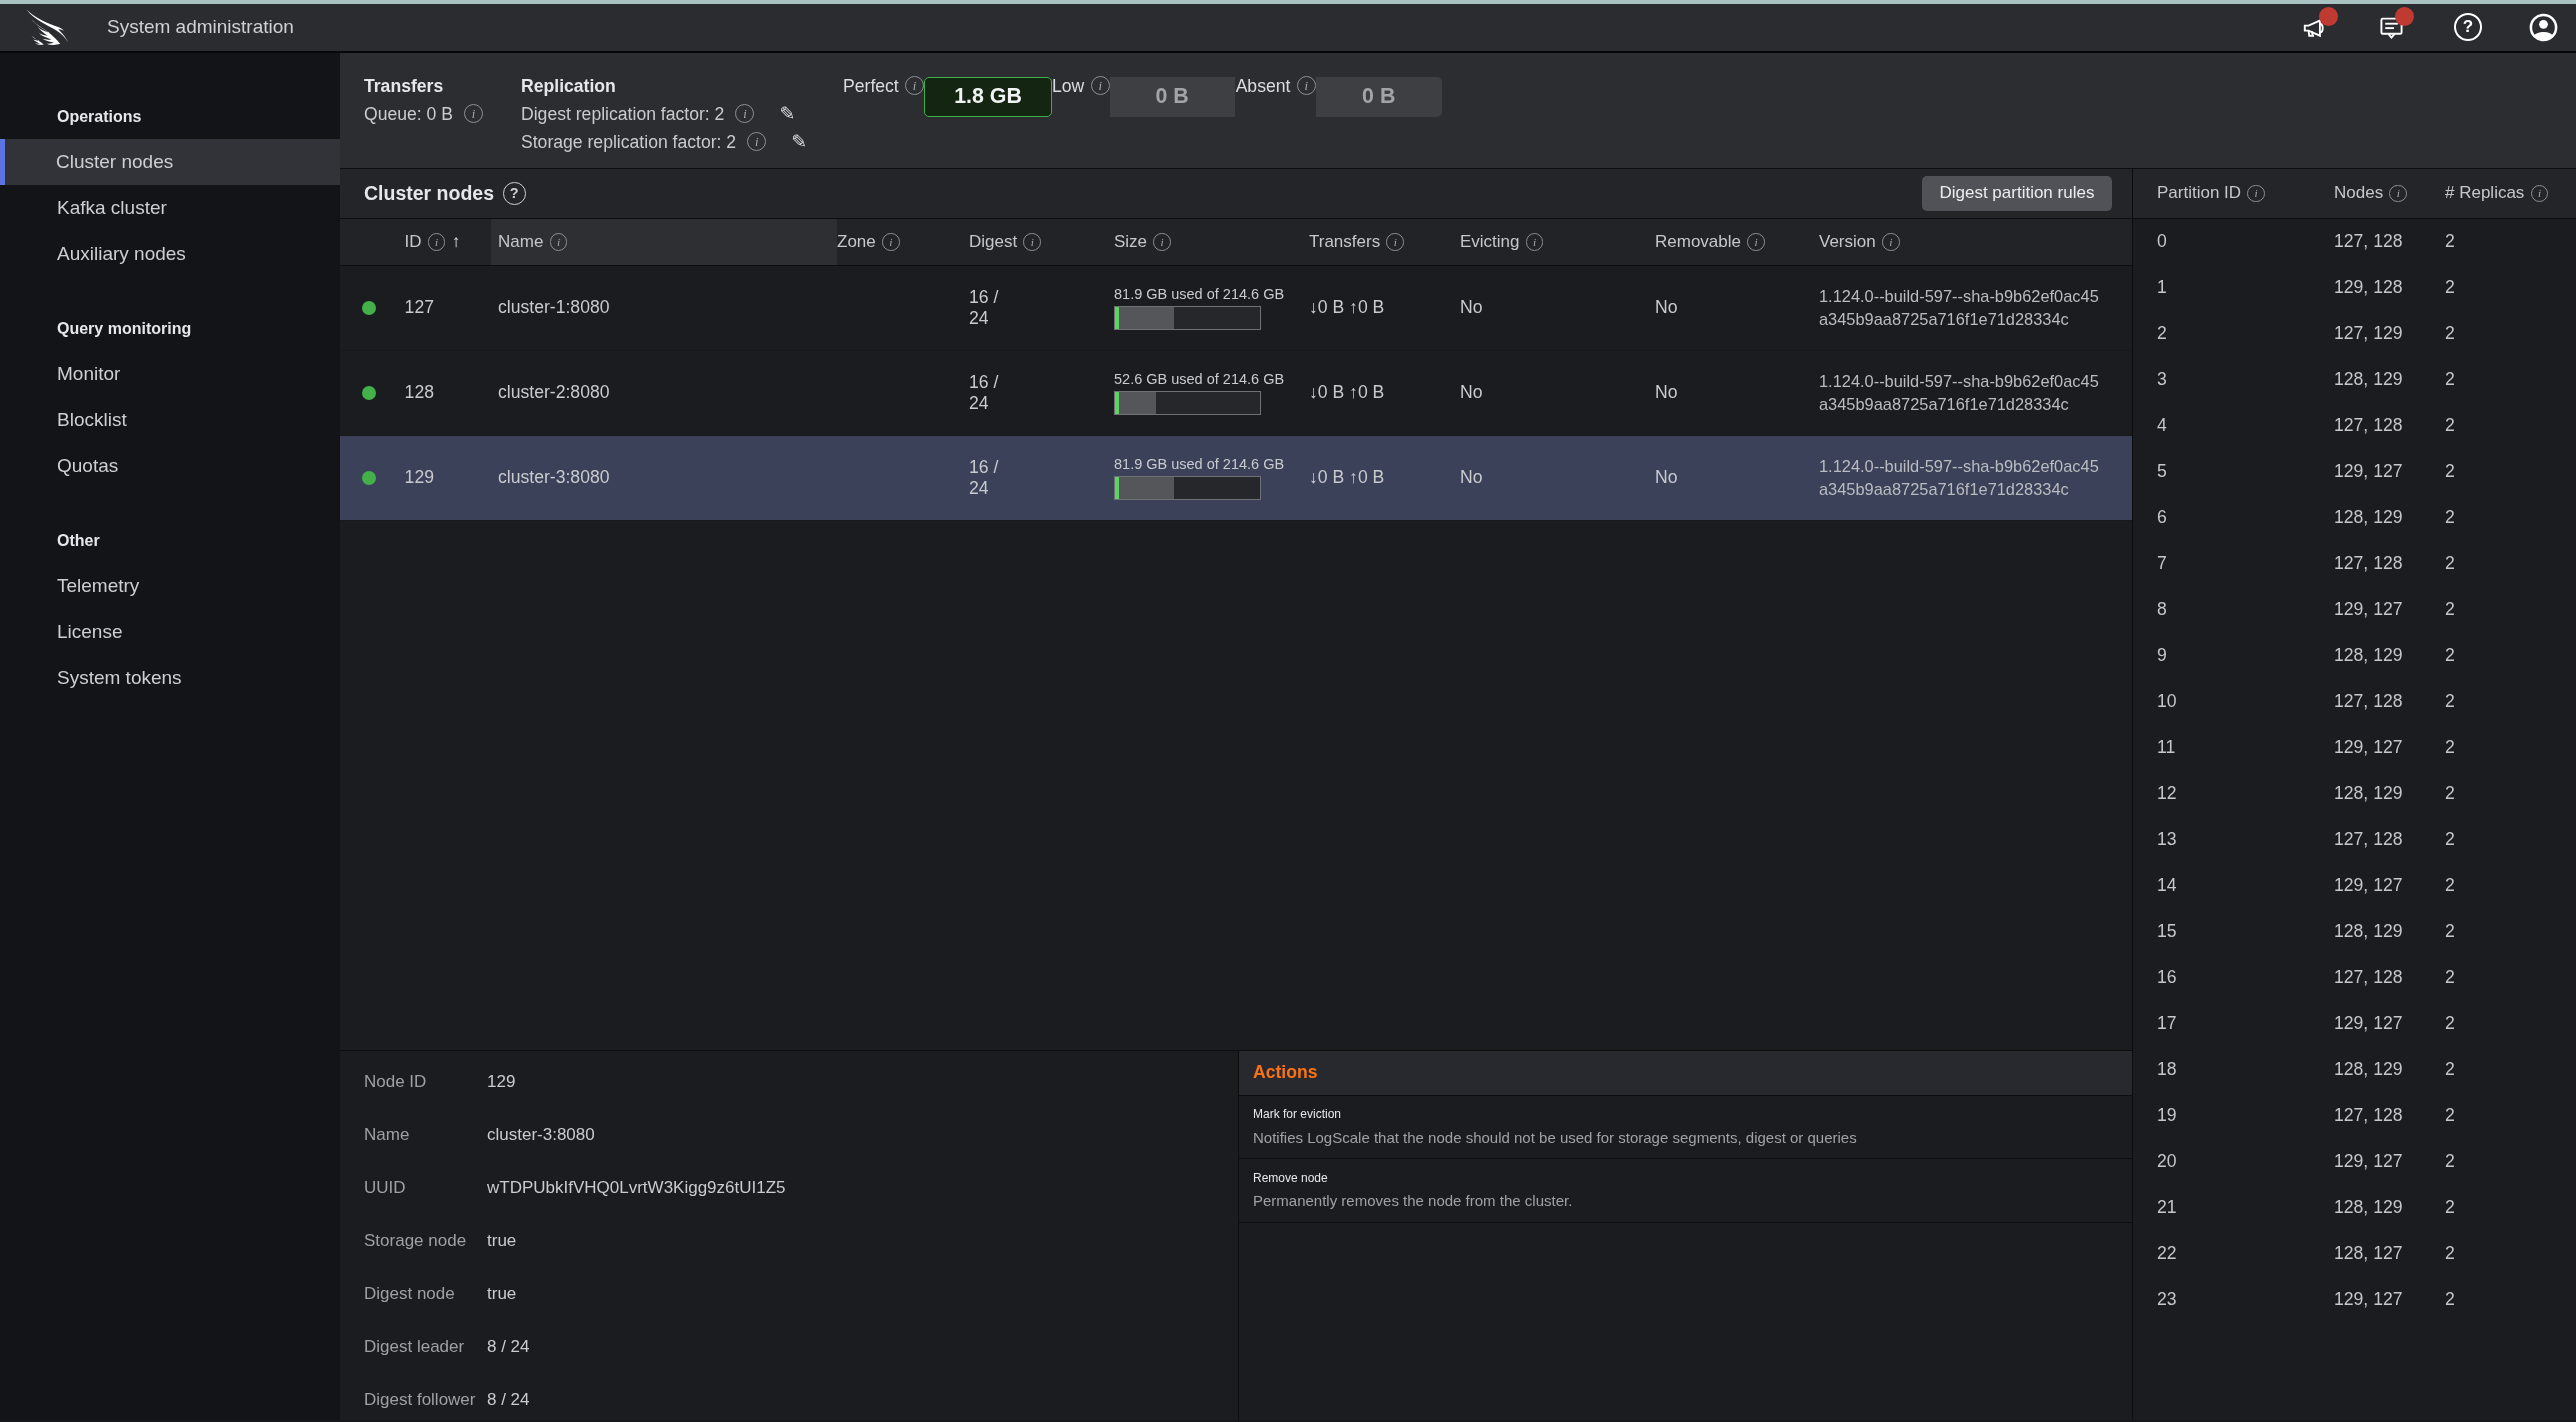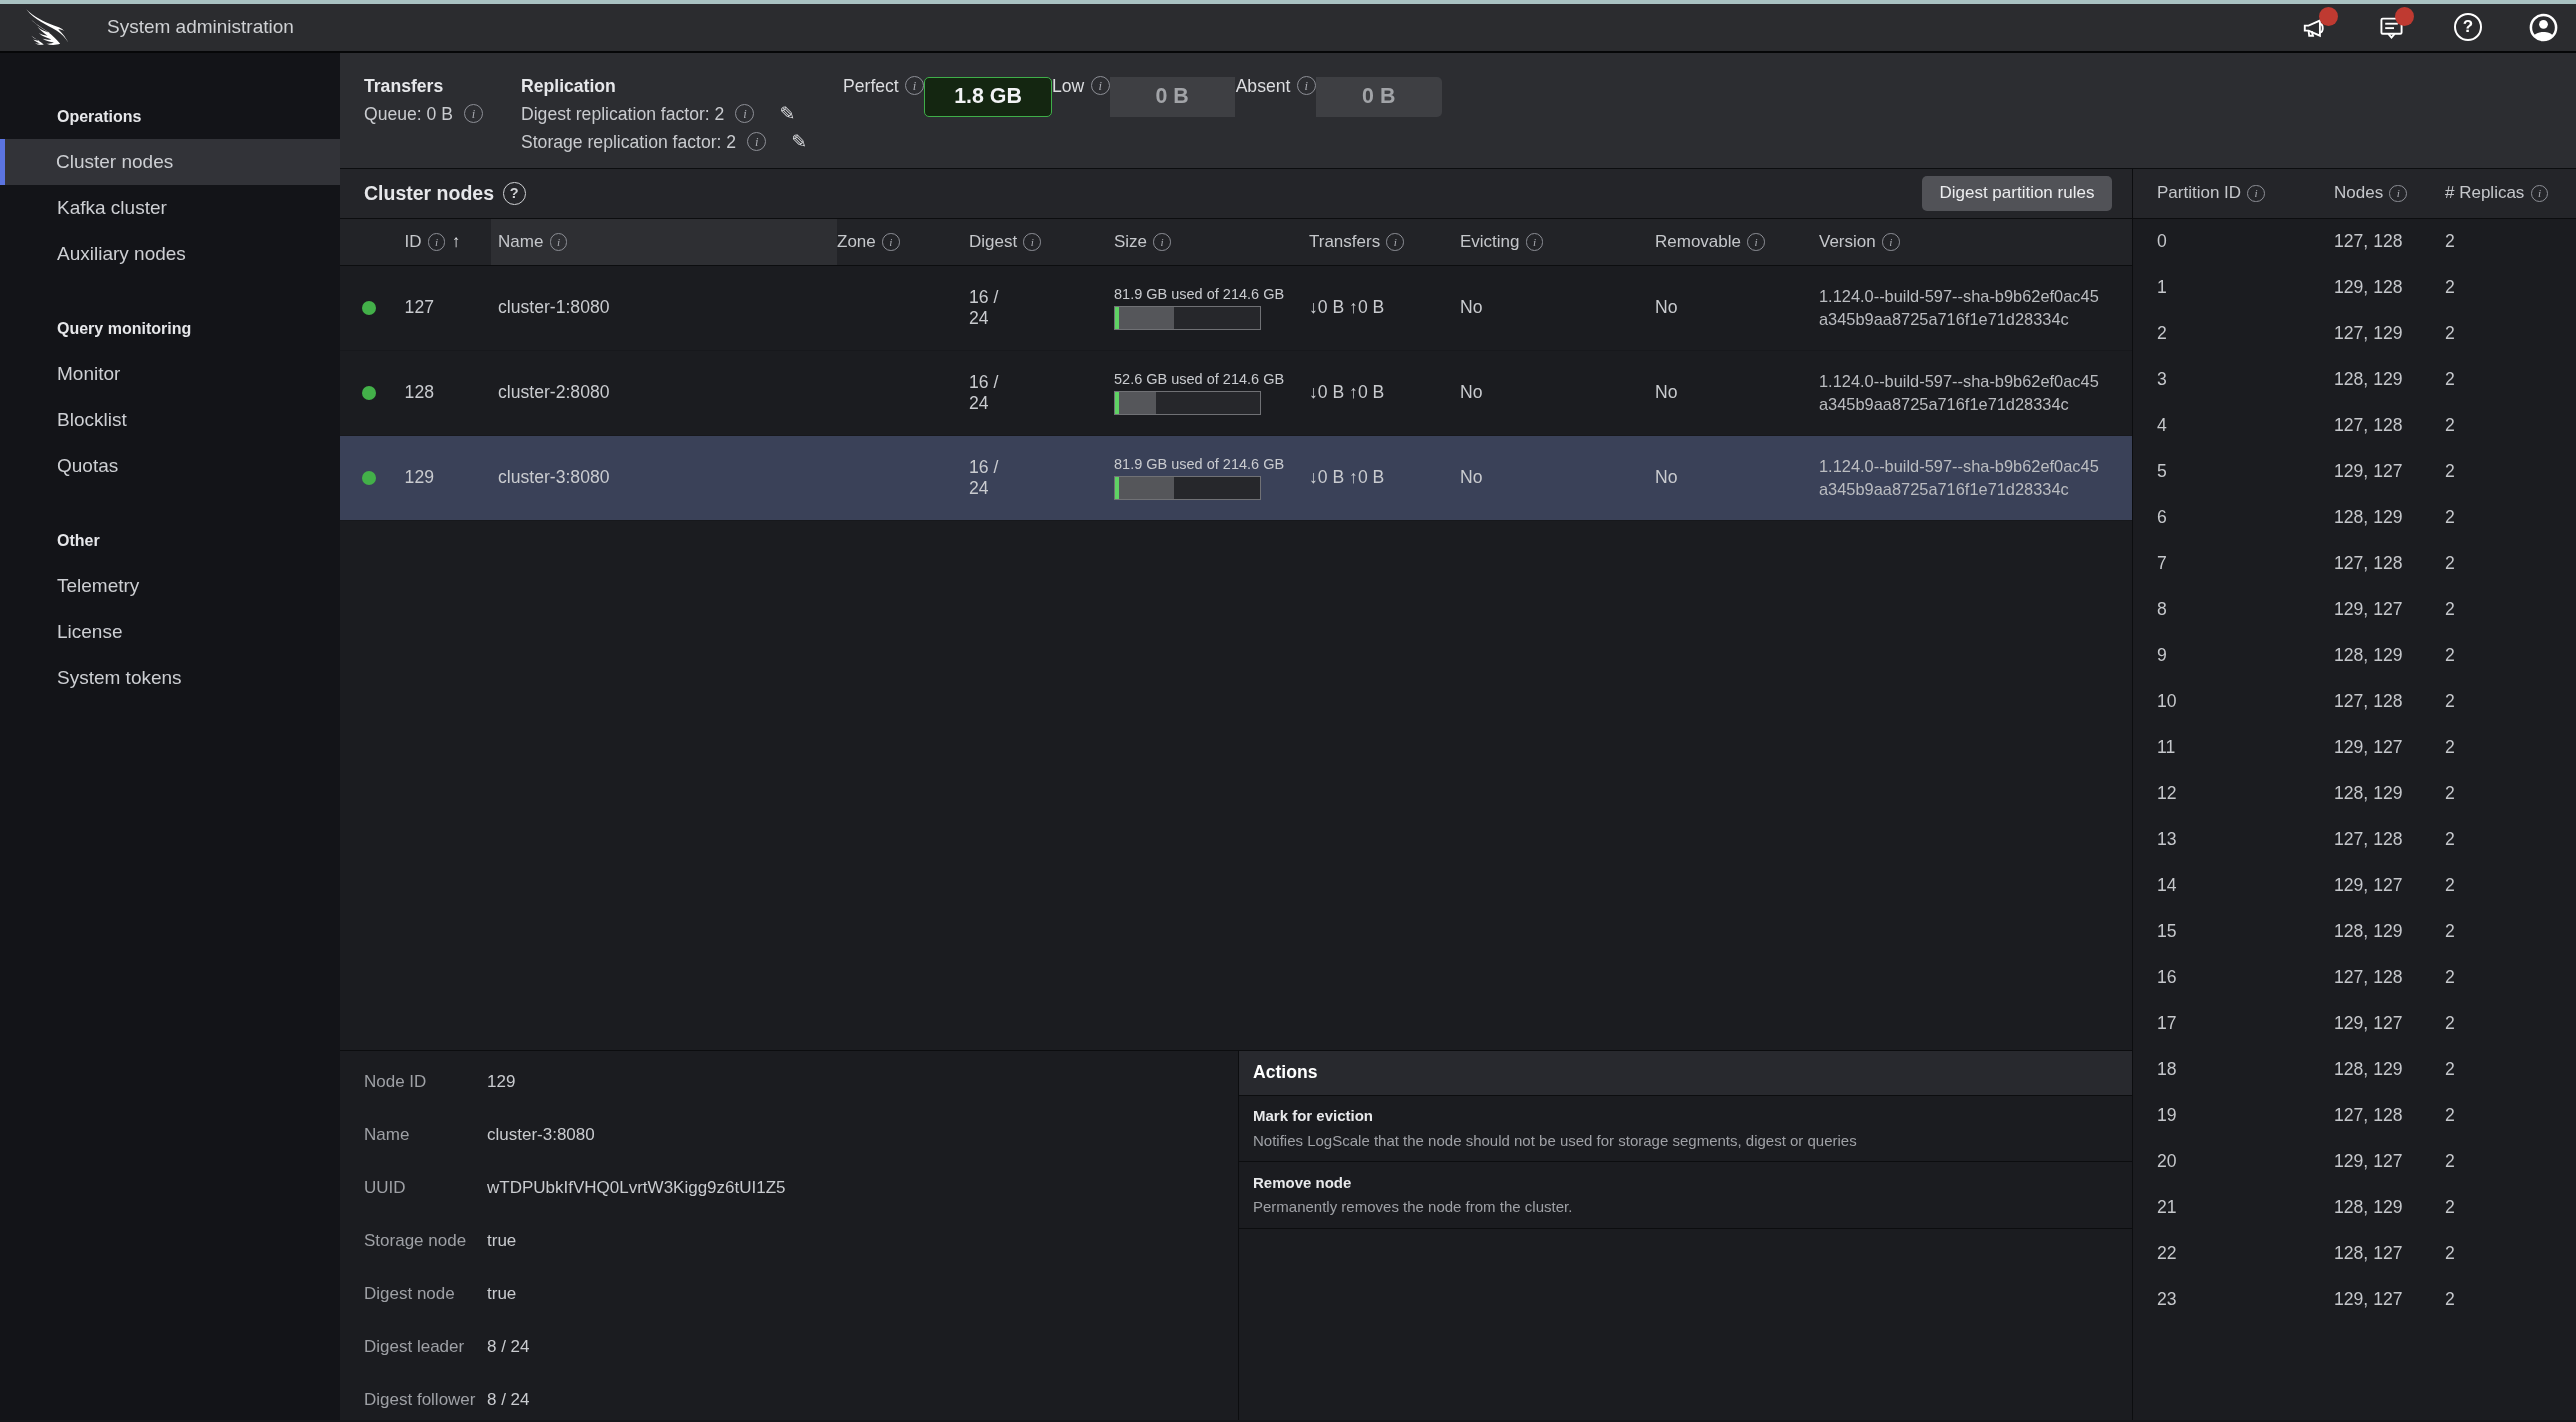--- a/index.html
+++ b/index.html
@@ -94,23 +94,23 @@
 
   
   .bottom{ height:370px; border-top:1.3px solid #0c0d0f; display:flex; flex:0 0 auto; }
   .node-details{ width:899px; border-right:1.3px solid #0c0d0f; padding:5px 0 0 24px; }
   .detail-row{ height:53px; display:flex; align-items:center; }
   .detail-label{ width:123px; font-size:17px; color:#9ea0a5; flex:0 0 auto; }
   .detail-value{ font-size:17px; color:#c9cbcf; }
   .actions{ flex:1; display:flex; flex-direction:column; }
   .actions-header{ height:45px; background:#28292e; border-bottom:1.3px solid #0c0d0f;
                    display:flex; align-items:center; padding-left:14px;
-                   font-weight:bold; font-size:17.6px; color:#ffffff; flex:0 0 auto; }
+                   font-weight:bold; font-size:17.6px; color:#f97316; flex:0 0 auto; }
   .action-item{ padding:11.3px 19px 12.6px 14px; border-bottom:1.3px solid #0c0d0f; cursor:pointer; }
-  .action-title{ font-weight:bold; font-size:15px; color:#e8e9eb; margin-bottom:7.6px; }
+  .action-title{ font-weight:normal; font-size:12px; color:#e8e9eb; margin-bottom:7.6px; }
   .action-desc{ font-size:15px; color:#9fa1a6; }
 
   
   .part-grid{ display:grid; grid-template-columns:177px 111px 1fr; padding-left:24px; }
   .part-header{ height:50px; background:#242529; border-bottom:1.3px solid #0c0d0f; flex:0 0 auto; }
   .part-header .th{ font-size:17px; }
   .part-row{ height:46px; }
   .part-cell{ display:flex; align-items:center; font-size:17.6px; color:#c5c7cb; }
 </style>
 </head>

